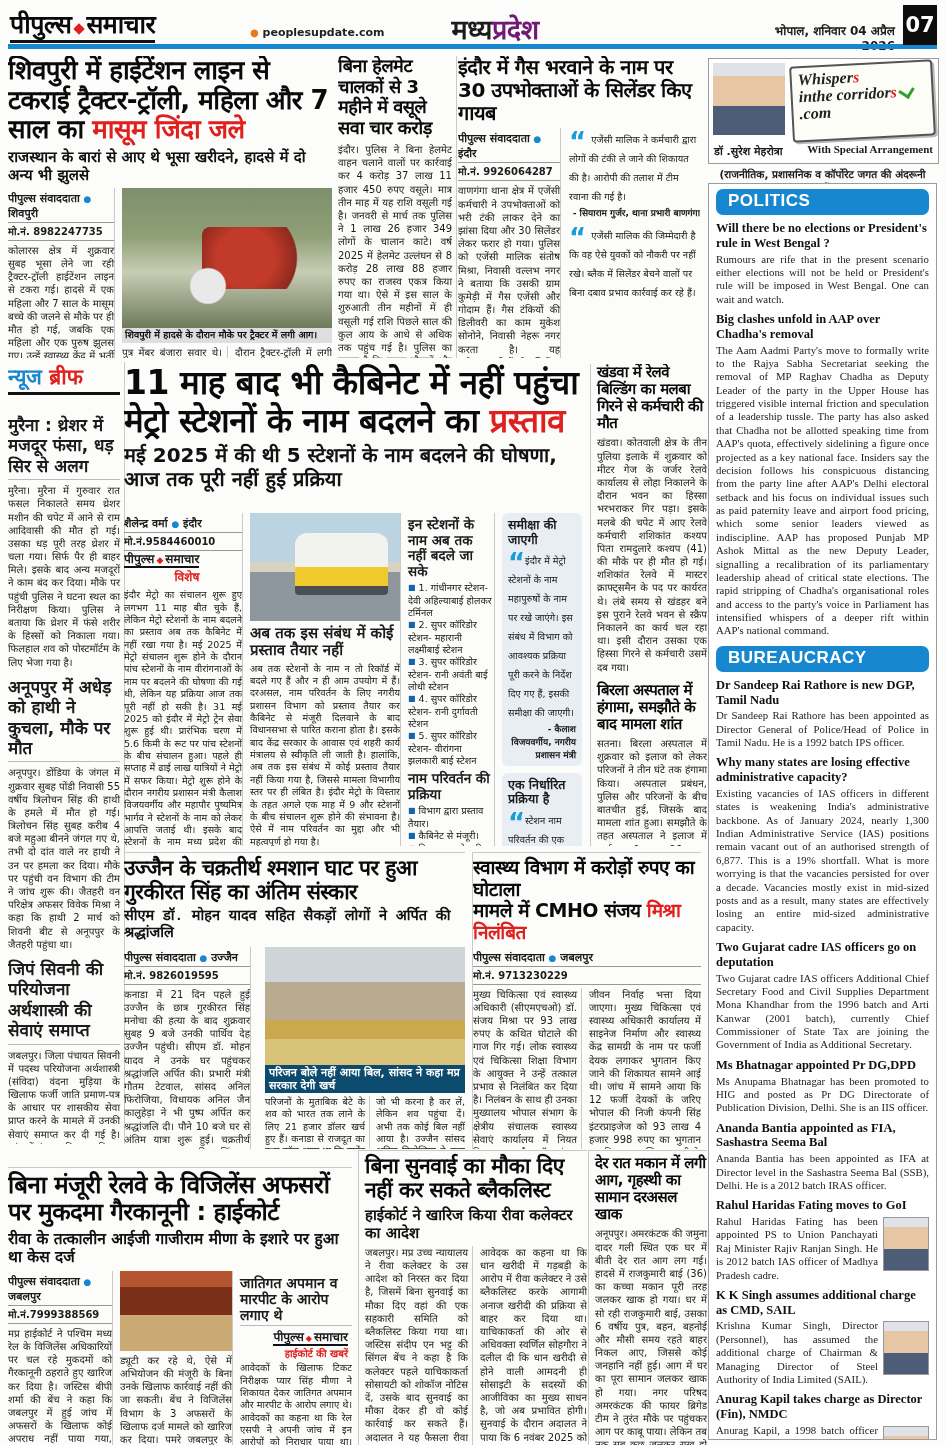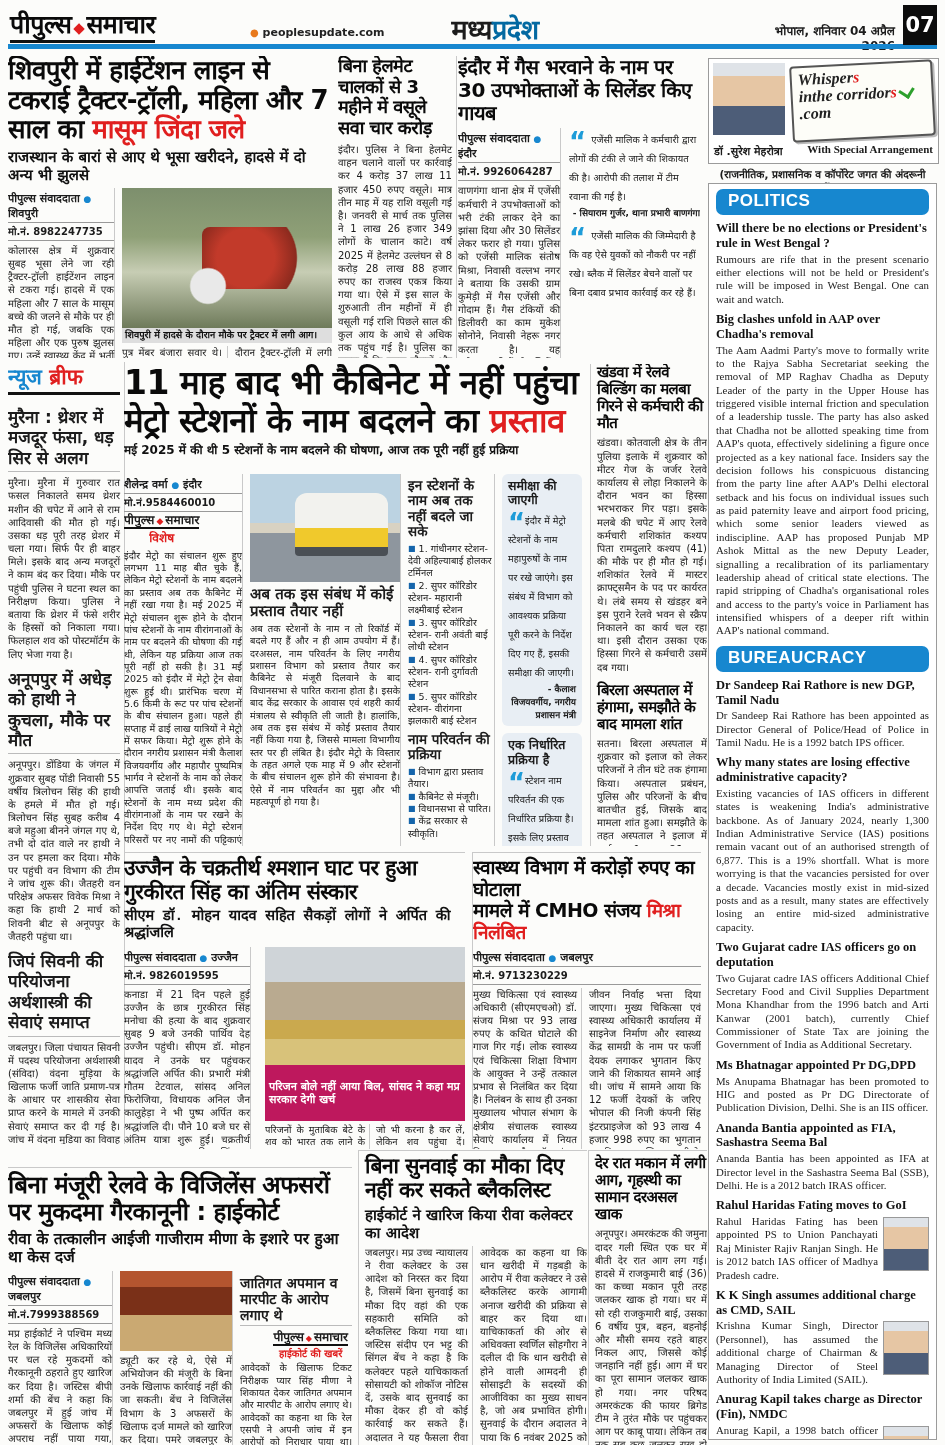--- a/index.html
+++ b/index.html
@@ -6,21 +6,21 @@
   #page{position:relative;width:945px;height:1445px;background:#fcfcfa;margin:0 auto;
         font-family:"DejaVu Sans",sans-serif;color:#1c1c1c;overflow:hidden;}
   .abs{position:absolute;}
   .hid{overflow:hidden;}
   
   .logo{font-weight:bold;font-size:25px;color:#0a0a0a;border-bottom:3px solid #111;line-height:1.2;letter-spacing:-0.5px;}
   .dia{color:#e01f1f;font-size:15px;padding:0 2px;}
   .site{font-size:11px;font-weight:bold;color:#222;}
   .sitedot{color:#e8791c;font-size:10px;}
   .edition{font-size:27px;font-weight:bold;letter-spacing:-0.5px;}
-  .edition .red{color:#0369a1;}
+  .edition .red{color:#701a75;}
   .dateline{font-size:12px;font-weight:bold;text-align:right;}
   .pagebox{background:#0c0c0c;color:#fff;font-size:21px;font-weight:bold;text-align:center;line-height:40px;}
   .bluerule{background:#1787cf;height:5px;}
   
   .h-xl{font-weight:bold;color:#0a0a0a;line-height:1.14;letter-spacing:-0.5px;}
   .red{color:#e01f1f;}
   .sub{font-weight:bold;color:#111;line-height:1.2;}
   .byline{font-weight:bold;font-size:11px;border-bottom:1px solid #999;padding:2px 0;}
   .bydot{color:#1787cf;font-size:9px;}
   .phone{font-size:10px;font-weight:bold;border-bottom:1px solid #999;padding:1px 0 2px;}
@@ -31,34 +31,34 @@
   .ph{position:relative;background:#9aa39a;}
   .ph-tractor{background:linear-gradient(180deg,#7d8f6d 0%,#8fa077 35%,#c7cdb4 60%,#6e7a5a 100%);}
   .ph-tractor:before{content:"";position:absolute;left:38%;top:28%;width:52%;height:44%;background:radial-gradient(circle at 40% 50%,#c23a2a 0 40%,#8c2a1e 70%,transparent 72%);border-radius:8px;}
   .ph-tractor:after{content:"";position:absolute;left:30%;top:55%;width:22%;height:30%;background:radial-gradient(circle,#e9e9e9 0 55%,transparent 60%);}
   .ph-metro{background:linear-gradient(180deg,#bcd3e2 0 45%,#d8d2c2 45% 55%,#8e969e 55% 100%);}
   .ph-metro:before{content:"";position:absolute;left:30%;top:18%;width:62%;height:58%;background:linear-gradient(180deg,#f2f2ee 0 55%,#f0c92c 55% 85%,#4a4f55 85% 100%);border-radius:12px 12px 4px 4px;}
   .ph-crowd{background:linear-gradient(180deg,#cfd4d8 0 30%,#b9aa90 30% 62%,#caa94e 62% 78%,#d8c27a 78% 100%);}
   .ph-judge{background:linear-gradient(180deg,#b4552f 0 20%,#7a3018 20% 55%,#caa972 55% 100%);}
   .ph-port{background:linear-gradient(180deg,#dfe3e8 0 18%,#e6c6a4 18% 60%,#4d5d78 60% 100%);}
   .capstrip{background:#dedede;color:#111;font-size:9.5px;font-weight:bold;padding:2px 3px;line-height:1.15;}
-  .bluecap{background:#be185d;color:#fff;font-size:11px;font-weight:bold;padding:15px 4px;line-height:1.2;}
+  .bluecap{background:#0c4a6e;color:#fff;font-size:11px;font-weight:bold;padding:1px 4px;line-height:1.2;}
   
   .gbox{background:#e8eef4;border-radius:6px;padding:5px 6px;margin-bottom:7px;}
   .gbox .bt{font-weight:bold;font-size:12.5px;line-height:1.15;margin-bottom:2px;}
   .q{color:#1e9cd8;font-size:26px;line-height:0;vertical-align:-8px;font-weight:bold;}
   .attr{font-weight:bold;font-size:9px;text-align:right;display:block;margin-top:2px;}
   .sqlist{font-size:9.5px;line-height:1.3;text-align:left;}
   .sq{color:#1565ab;font-size:8px;vertical-align:1px;}
   .mini-title{font-weight:bold;font-size:13.5px;line-height:1.15;margin:4px 0 3px;}
-  .badge{display:inline-block;border:0;margin:2px 4px 2px 0;text-align:center;}
+  .badge{display:inline-block;border:0;margin:2px 4px 2px 0;text-align:right;}
   .badge .b1{font-weight:bold;font-size:12px;border-bottom:2px solid #111;line-height:1.1;}
   .badge .b2{color:#e01f1f;font-weight:bold;font-size:12px;}
   
-  .nb-head{font-size:21px;font-weight:bold;border-bottom:3px solid #111;padding-bottom:2px;margin-bottom:12px;}
+  .nb-head{font-size:21px;font-weight:bold;border-bottom:3px solid #111;padding-bottom:2px;margin-bottom:20px;}
   .nb-head .blue{color:#1787cf;}
   .nb-title{font-weight:bold;font-size:17px;line-height:1.2;margin:8px 0 4px;border-bottom:1px solid #bbb;padding-bottom:3px;}
   
   .rr-box{border:1px solid #9b9b9b;background:#fff;}
   .secbar{background:#1787cf;color:#fff;font-weight:bold;font-size:17px;font-family:"Liberation Sans",sans-serif;border-radius:7px;padding:2px 12px 4px;letter-spacing:0.5px;}
   .rr{font-family:"Liberation Serif",serif;}
   .rr-h{font-weight:bold;font-size:12.5px;line-height:1.18;margin:6px 0 2px;color:#111;}
   .rr-b{font-size:10.8px;line-height:1.24;text-align:justify;color:#222;}
   .rr-ph{float:right;width:44px;height:52px;margin:2px 0 2px 5px;border:1px solid #999;}
   .wh-logo{transform:rotate(-3deg);font-family:"Liberation Serif",serif;font-weight:bold;border:2px solid #555;border-radius:4px;padding:4px 6px;background:#fdfdf8;box-shadow:2px 2px 0 #bbb;}
@@ -148,21 +148,21 @@
     </div>
     <div>
       <div class="nb-title">जिपं सिवनी की परियोजना अर्थशास्त्री की सेवाएं समाप्त</div>
       <p class="body" style="margin:0;">जबलपुर। जिला पंचायत सिवनी में पदस्थ परियोजना अर्थशास्त्री (संविदा) वंदना मुड़िया के खिलाफ फर्जी जाति प्रमाण-पत्र के आधार पर शासकीय सेवा प्राप्त करने के मामले में उनकी सेवाएं समाप्त कर दी गई है। जांच में वंदना मुड़िया का विवाह पूर्व नाम कुमारी वंदना कश्यप था और उनकी जाति ढीमर (अन्य पिछड़ा वर्ग) दर्ज है। इसके बावजूद आउटसोर्स एजेंसी डी-नोवो द्वारा जारी चयन सूची में उन्हें एसटी वर्ग में चयनित दर्शाया गया था।</p>
     </div>
 
   </aside>
 
   <section class="abs hid" style="left:124px;top:364px;width:458px;height:482px;">
     <div class="h-xl" style="font-size:33px;"><span>11 माह बाद भी कैबिनेट में नहीं पहुंचा मेट्रो स्टेशनों के नाम बदलने का </span><span class="red">प्रस्ताव</span></div>
-    <div class="sub" style="font-size:12px;margin:4px 0 16px;">मई 2025 में की थी 5 स्टेशनों के नाम बदलने की घोषणा, आज तक पूरी नहीं हुई प्रक्रिया</div>
+    <div class="sub" style="font-size:20px;margin:4px 0 22px;">मई 2025 में की थी 5 स्टेशनों के नाम बदलने की घोषणा, आज तक पूरी नहीं हुई प्रक्रिया</div>
     <div style="display:flex;gap:7px;">
 
       <div style="width:118px;flex:none;" class="colrule">
         <div class="byline"><span>शैलेन्द्र वर्मा</span> <span class="bydot">●</span> <span>इंदौर</span></div>
         <div class="phone">मो.नं.9584460010</div>
         <div class="badge">
           <div class="b1"><span>पीपुल्स</span><span class="dia" style="font-size:9px;">◆</span><span>समाचार</span></div>
           <div class="b2">विशेष</div>
         </div>
         <p class="body9" style="margin:2px 0;">इंदौर मेट्रो का संचालन शुरू हुए लगभग 11 माह बीत चुके हैं, लेकिन मेट्रो स्टेशनों के नाम बदलने का प्रस्ताव अब तक कैबिनेट में नहीं रखा गया है। मई 2025 में मेट्रो संचालन शुरू होने के दौरान पांच स्टेशनों के नाम वीरांगनाओं के नाम पर बदलने की घोषणा की गई थी, लेकिन यह प्रक्रिया आज तक पूरी नहीं हो सकी है। 31 मई 2025 को इंदौर में मेट्रो ट्रेन सेवा शुरू हुई थी। प्रारंभिक चरण में 5.6 किमी के रूट पर पांच स्टेशनों के बीच संचालन हुआ। पहले ही सप्ताह में ढाई लाख यात्रियों ने मेट्रो में सफर किया। मेट्रो शुरू होने के दौरान नगरीय प्रशासन मंत्री कैलाश विजयवर्गीय और महापौर पुष्यमित्र भार्गव ने स्टेशनों के नाम को लेकर आपत्ति जताई थी। इसके बाद स्टेशनों के नाम मध्य प्रदेश की वीरांगनाओं के नाम पर रखने के निर्देश दिए गए थे। मेट्रो स्टेशन परिसरों पर नए नामों की पट्टिकाएं भी लगाई गई थीं, लेकिन कुछ दिनों बाद उन्हें हटा दिया गया।</p>

